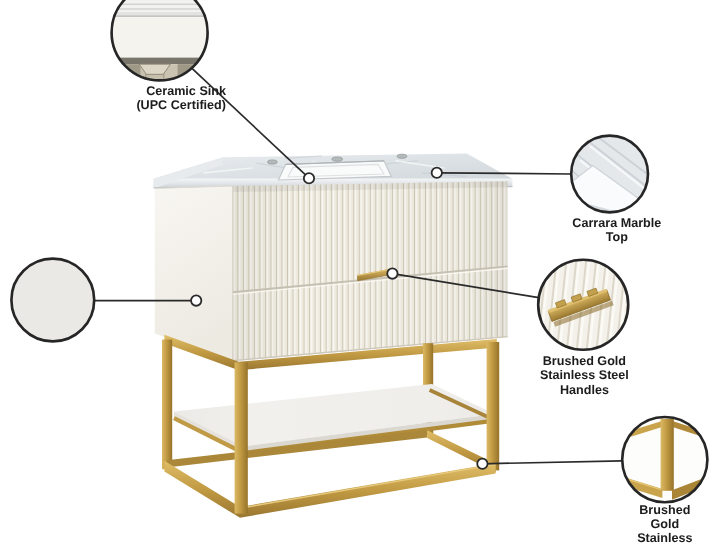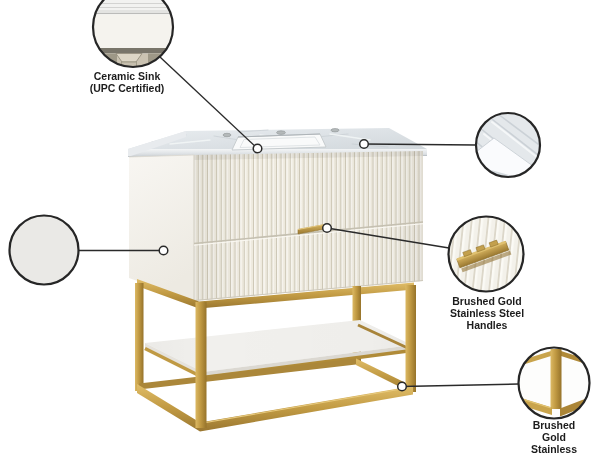--- a/index.html
+++ b/index.html
@@ -248,21 +248,23 @@
         <rect x="550.5" y="349" width="11" height="60" fill="url(#goldLegGrad)"></rect>
         <polygon points="512,395 552,407.5 552,415 512,402.5" fill="#c9a44c"></polygon>
         <polygon points="560,408.5 594,395.5 594,403 560,416.5" fill="#ab8536"></polygon>
         <path d="M512,396 L551,408" stroke="#e4c674" stroke-width="1.2" fill="none"></path>
       </g>
     </g>
     <circle cx="554" cy="383" r="35.5" fill="none" stroke="#262626" stroke-width="2.2"></circle>
   </g>
 </svg>
 
-  <div class="callout-label" style="left:127px;top:70px;">Ceramic Sink
+  <div class="callout-label" style="left:151px;top:70px;text-align:right;">Ceramic Sink
 (UPC Certified)</div>
+  <div class="callout-label" style="left:514px;top:180px;">Carrara Marble
+Top</div>
   <div class="callout-label" style="left:487px;top:295px;">Brushed Gold
 Stainless Steel
 Handles</div>
   <div class="callout-label" style="left:554px;top:419px;">Brushed Gold
 Stainless Steel
 Legs</div>
 </div>
 
 </body></html>

